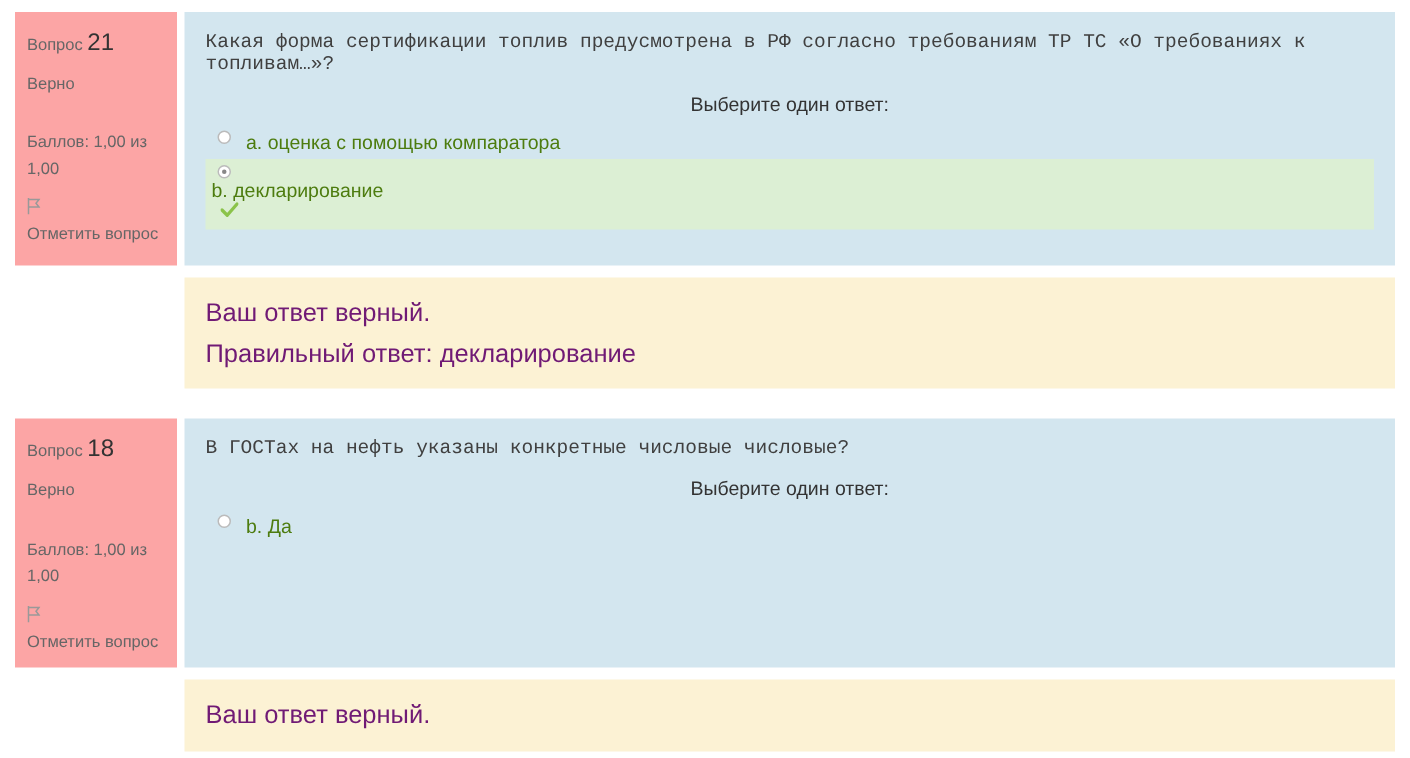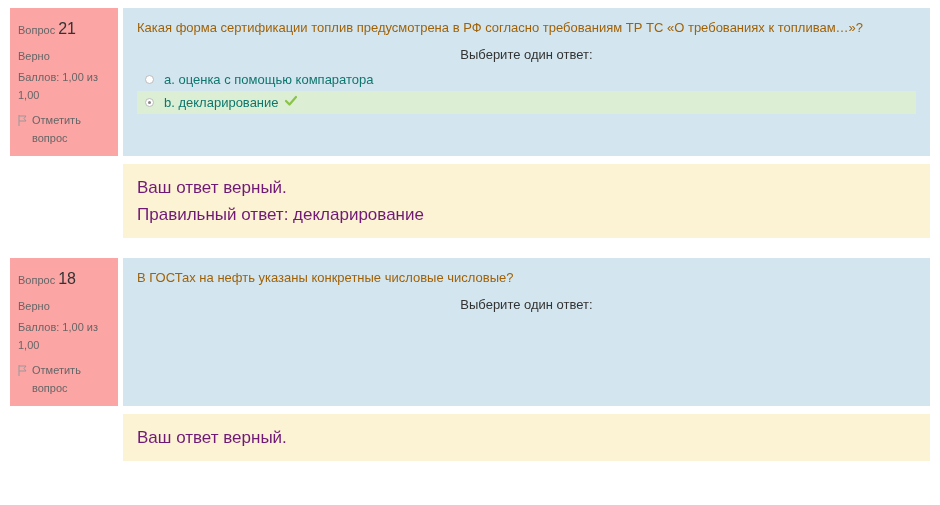--- a/index.html
+++ b/index.html
@@ -30,81 +30,84 @@
     .info-panel .q-number {
       font-size: 16px;
       font-weight: normal;
       color: #333;
     }
     .info-panel .status-line {
       margin-top: 6px;
       color: #666;
     }
     .info-panel .score-line {
-      margin-top: 4px;
+      margin-top: 22px;
       color: #666;
     }
     .info-panel .flag-link {
       margin-top: 8px;
       display: flex;
       align-items: flex-start;
       gap: 5px;
       color: #666;
       cursor: pointer;
+      flex-direction: column;
     }
     .flag-icon {
       display: inline-block;
       width: 9px;
       height: 11px;
       margin-top: 2px;
     }
     .content-panel {
       flex: 1;
       margin-left: 5px;
       background: #d3e6ef;
       padding: 12px 14px 24px 14px;
       color: #333;
     }
     .q-text {
       font-size: 13px;
-      color: #a16207;
+      color: #404040;
       margin-bottom: 12px;
+      font-family: Liberation Mono, monospace;
     }
     .prompt {
       font-size: 13px;
       color: #333;
       margin-bottom: 6px;
       text-align: center;
     }
     .options {
       margin-top: 4px;
     }
     .option-row {
       display: flex;
-      align-items: center;
+      align-items: flex-start;
       padding: 4px 8px 4px 4px;
       font-size: 13px;
-      color: #0f766e;
+      color: #4d7c0f;
     }
     .option-row.correct {
       background: #d9ead3;
       background: #dff0d8;
       background: #e2f0d9;
       background: #dff0d4;
       background: #e4f2da;
       background: #def0d5;
       background: #e3f0d8;
       background: #def0d8;
       background: #e1f1d4;
       background: #def0d0;
       
       background: #dff0d8;
     }
     .option-row.correct {
       background: #dcefd4;
+      flex-direction: column;
     }
     .radio {
       width: 9px;
       height: 9px;
       border: 1px solid #bbb;
       border-radius: 50%;
       margin: 0 10px 0 4px;
       display: inline-flex;
       align-items: center;
       justify-content: center;
@@ -193,18 +196,22 @@
             <path d="M1 0 L1 11 M1 1 L8 1 L6 3.5 L8 6 L1 6" fill="none" stroke="#999" stroke-width="1"></path>
           </svg>
       </span>
       <span>Отметить вопрос</span>
     </div>
   </div>
   <div class="content-panel">
     <div class="q-text">В ГОСТах на нефть указаны конкретные числовые числовые?</div>
     <div class="prompt">Выберите один ответ:</div>
     <div class="options">
+      <div class="option-row">
+        <span class="radio"></span>
+        <span>b. Да</span>
+      </div>
     </div>
   </div>
 </div>
 <div class="feedback-block">
   <div>Ваш ответ верный.</div>
 </div>
 
 </body></html>

